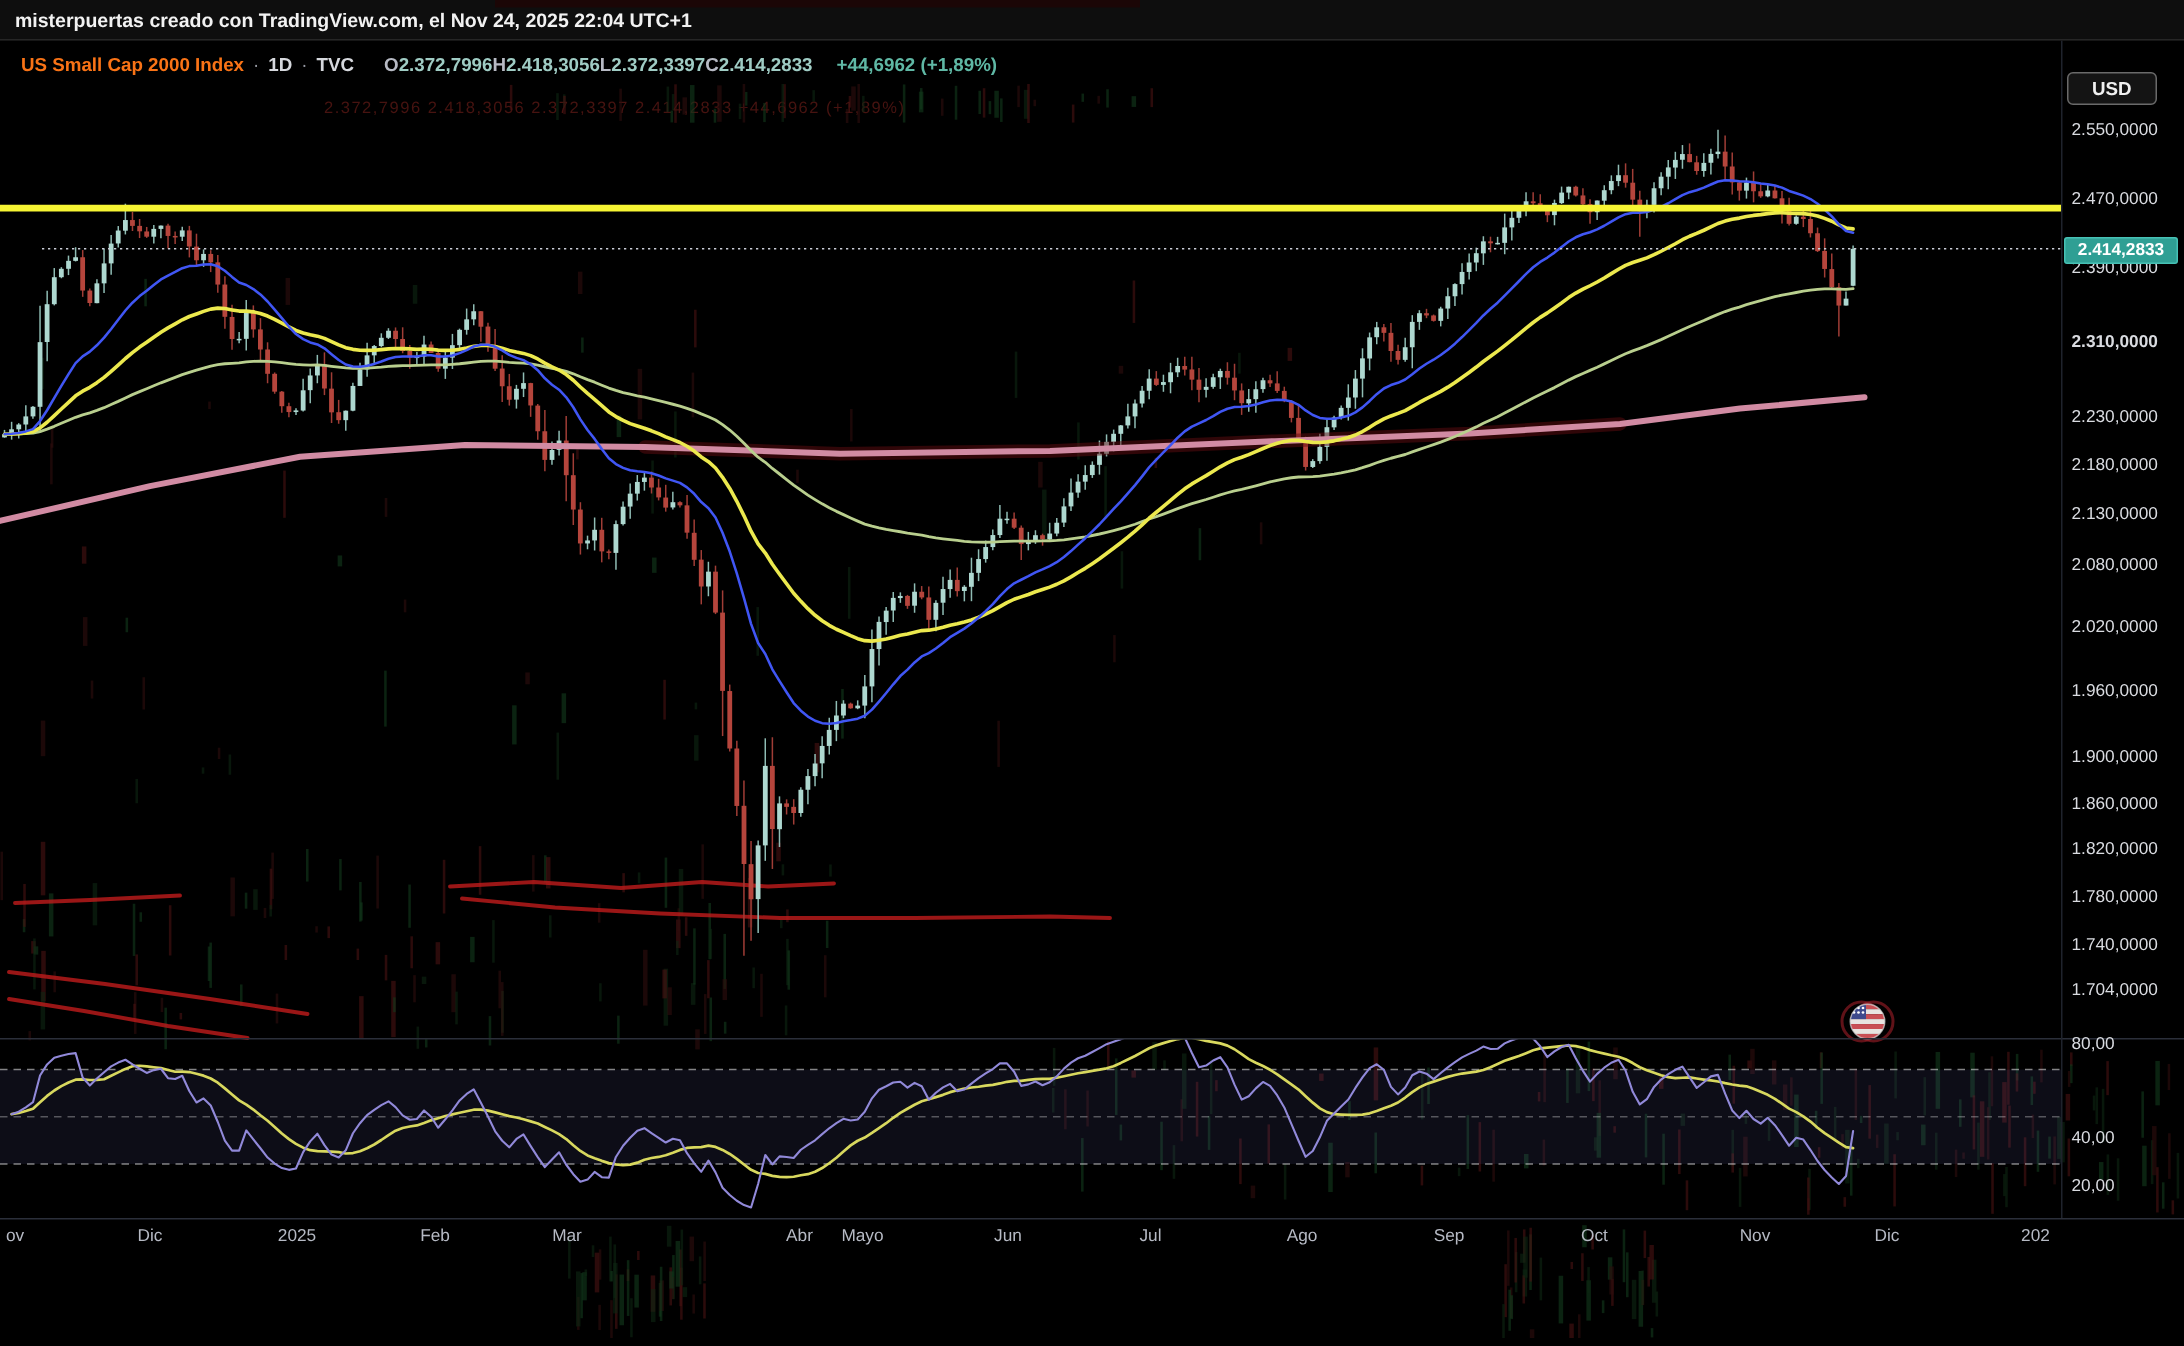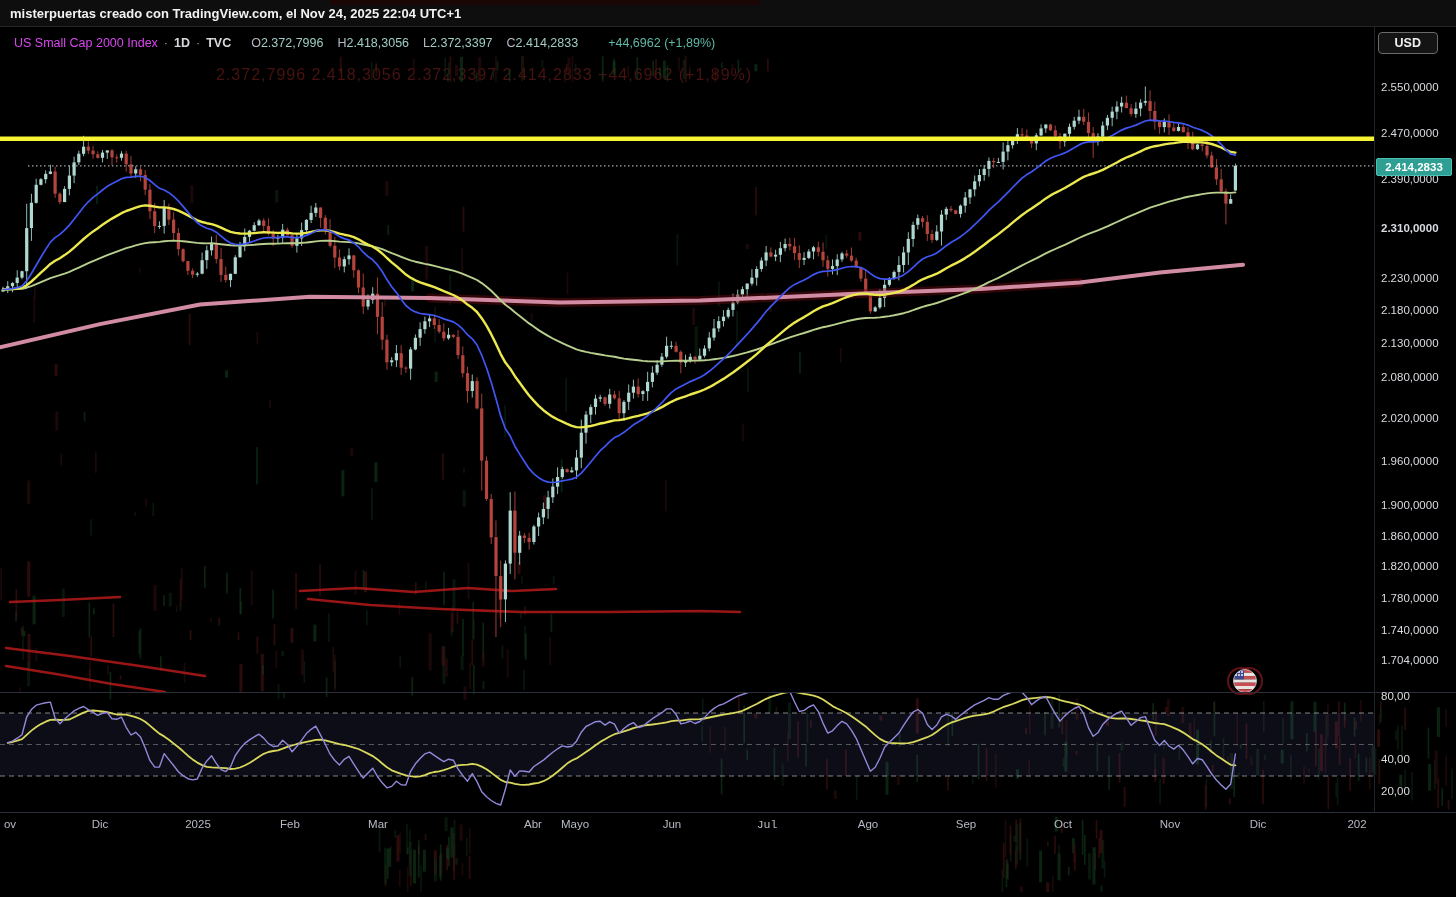--- a/index.html
+++ b/index.html
@@ -4,30 +4,30 @@
 <style>
   html,body{margin:0;padding:0;background:#000;}
   .stage{position:relative;width:1456px;height:892px;background:#000;overflow:hidden;
          font-family:"Liberation Sans",sans-serif;-webkit-font-smoothing:antialiased;}
   .hdr{position:absolute;left:0;top:0;width:1456px;height:27px;background:#0e0e0e;
        border-bottom:1px solid #262626;color:#f2f2f2;font-size:13px;font-weight:bold;
        line-height:27px;padding-left:10px;box-sizing:border-box;z-index:30;}
   .topstreak{position:absolute;left:330px;top:0;width:430px;height:5px;background:#1d0505;opacity:.85;z-index:31;}
   .symbar{position:absolute;left:14px;top:33px;height:20px;display:flex;align-items:center;
           gap:6px;font-size:12.5px;z-index:25;white-space:nowrap;}
-  .symname{color:#d946ef;font-weight:normal;}
+  .symname{color:#f97316;font-weight:bold;}
   .symsep{color:#9a9da6;}
   .symmeta{color:#d6d8dd;font-weight:bold;}
-  .ohlc{display:flex;gap:14px;margin-left:14px;}
+  .ohlc{display:flex;gap:0;margin-left:14px;font-weight:bold;}
   .ohlc .lb{color:#b7bac4;}
   .ohlc .vl{color:#9fccc4;}
   .chg{color:#5fb8a5;margin-left:16px;}
-  .ghostrow{position:absolute;left:216px;top:66px;font-size:16px;color:#471310;
+  .ghostrow{position:absolute;left:216px;top:66px;font-size:11px;color:#471310;
             letter-spacing:1px;z-index:5;white-space:nowrap;}
-  .usdbtn{position:absolute;right:18px;top:32px;background:#141414;color:#f0f0f0;
+  .usdbtn{position:absolute;right:18px;top:48px;background:#141414;color:#f0f0f0;
           border:1.5px solid #6a6a6a;border-radius:4px;font-size:12.5px;font-weight:bold;
           padding:3px 16px;z-index:30;font-family:"Liberation Sans",sans-serif;}
   svg.plot{position:absolute;left:0;top:0;z-index:10;}
   .divh{position:absolute;left:0;width:1456px;height:1px;background:#2b2f3a;z-index:15;}
   .divv{position:absolute;top:27px;height:785px;width:1px;background:#1f232c;z-index:15;}
   .axlabel{position:absolute;left:1381px;color:#d9dbe0;font-size:11.5px;z-index:20;white-space:nowrap;text-align:right;}
   .badge{position:absolute;left:1376px;width:74px;background:#2f9f94;color:#fff;
          font-size:11.5px;font-weight:bold;text-align:center;border-radius:2px;
          padding:2px 0;z-index:22;border:1px solid #47c2b5;}
   .taxis{position:absolute;left:0;top:813px;width:1456px;height:27px;z-index:20;}
@@ -1122,21 +1122,21 @@
 
   <div class="taxis" id="time-axis">
       <div class="tlabel" style="left: 10px;">ov</div>
       <div class="tlabel" style="left: 100px;">Dic</div>
       <div class="tlabel" style="left: 198px;">2025</div>
       <div class="tlabel" style="left: 290px;">Feb</div>
       <div class="tlabel" style="left: 378px;">Mar</div>
       <div class="tlabel" style="left: 505px; margin-left: 28px;">Abr</div>
       <div class="tlabel" style="left: 575px;">Mayo</div>
       <div class="tlabel" style="left: 672px;">Jun</div>
-      <div class="tlabel" style="left: 767px; font-family: Liberation Mono, monospace;">Jul</div>
+      <div class="tlabel" style="left: 767px;">Jul</div>
       <div class="tlabel" style="left: 868px;">Ago</div>
       <div class="tlabel" style="left: 966px;">Sep</div>
       <div class="tlabel" style="left: 1063px;">Oct</div>
       <div class="tlabel" style="left: 1170px;">Nov</div>
       <div class="tlabel" style="left: 1258px;">Dic</div>
       <div class="tlabel" style="left: 1357px;">202</div>
     </div>
 
 </div>
 

